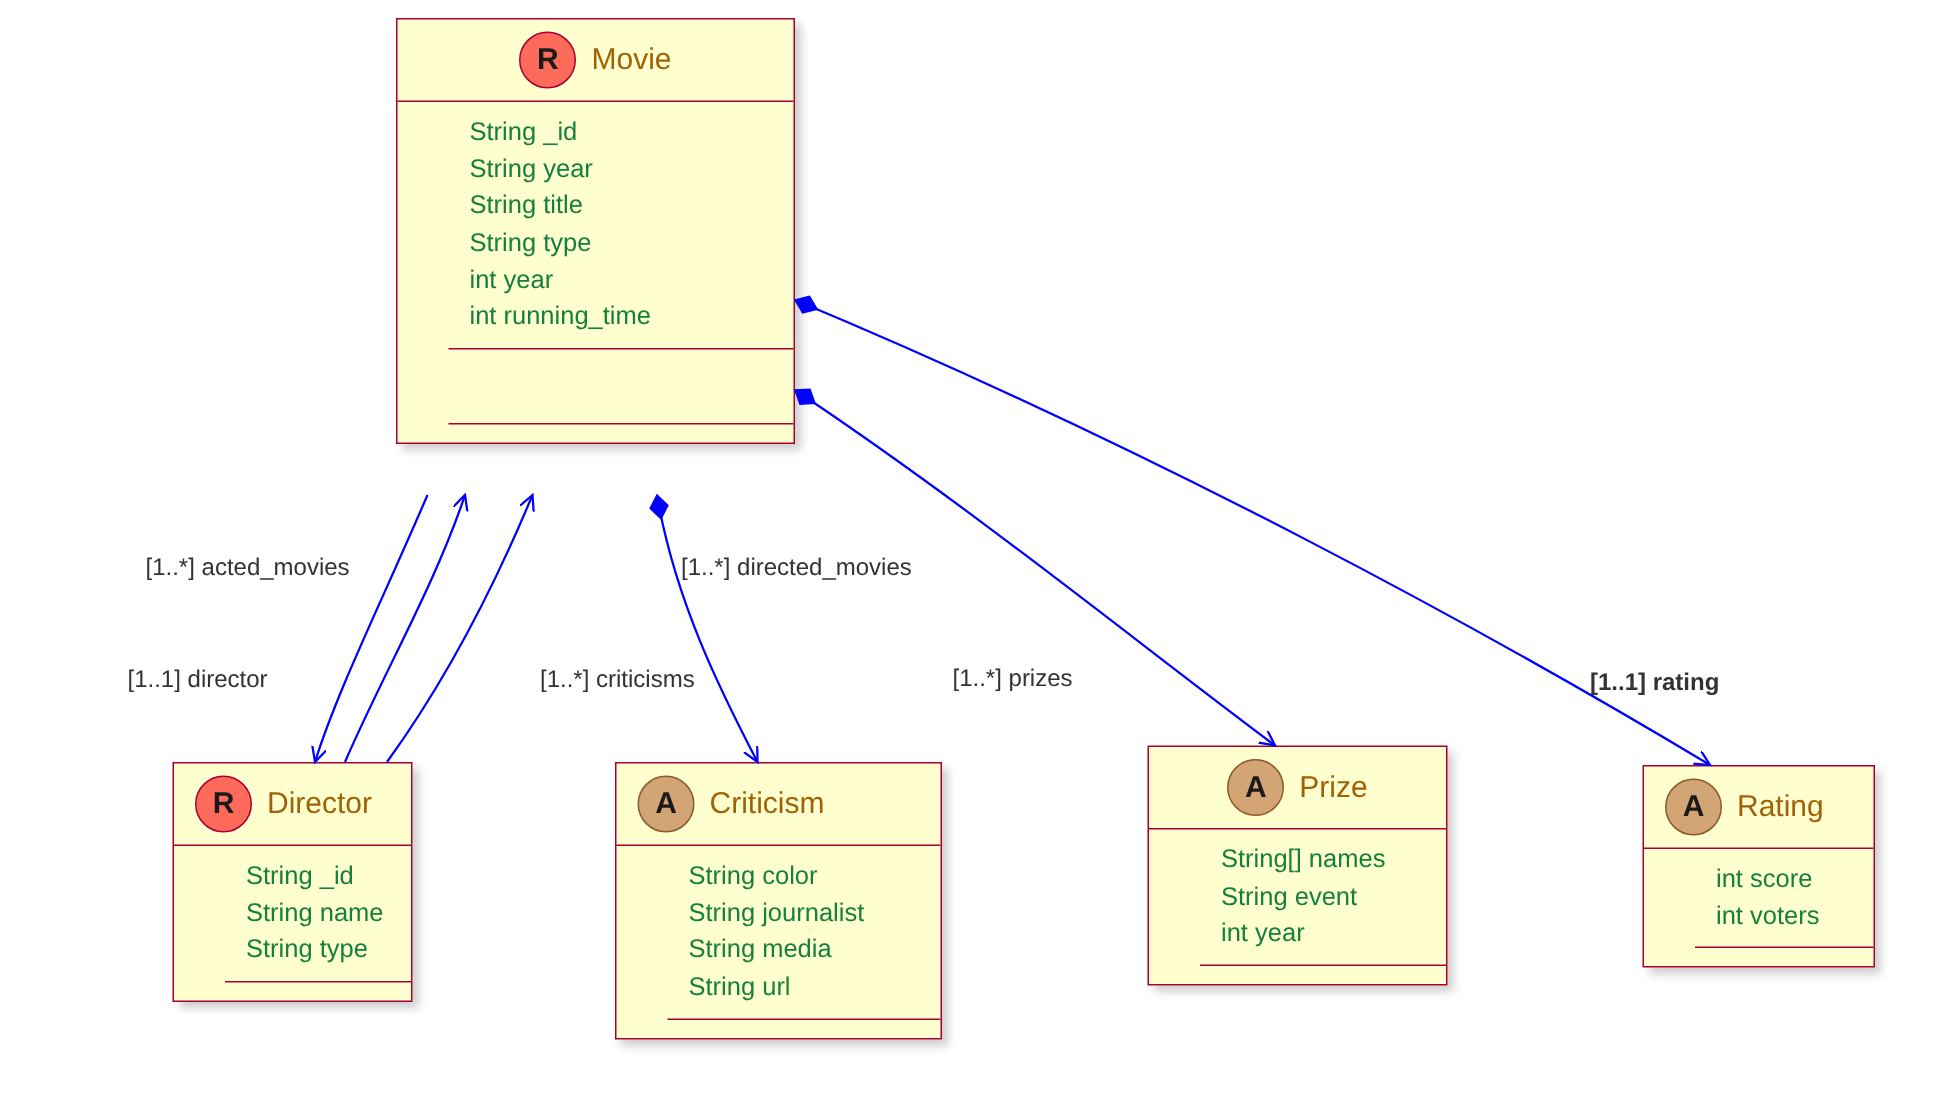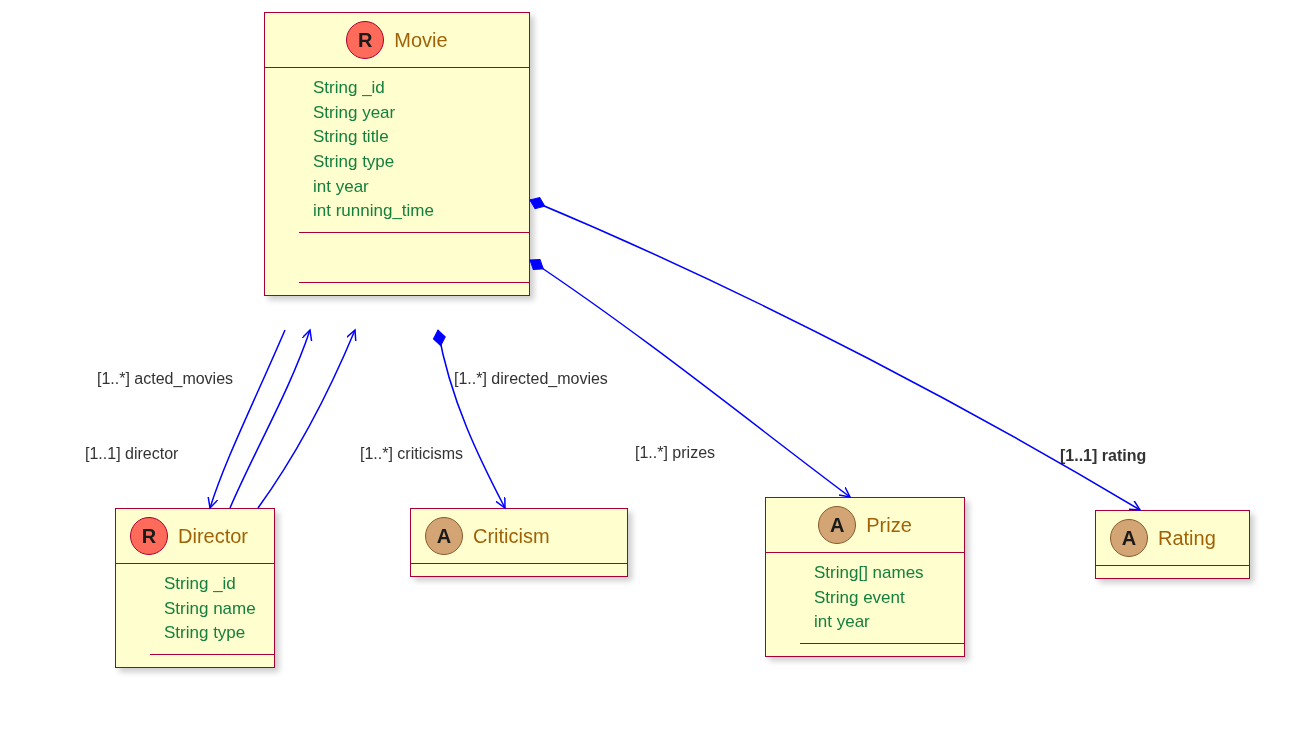--- a/index.html
+++ b/index.html
@@ -108,20 +108,26 @@
   <div class="uml-footer"></div>
 </div>
 
 <div class="uml-class" style="left:410px; top:508px; width:218px;">
   <div class="uml-header">
     <span class="badge badge-a">
         <span>A</span>
       </span>
     <span class="class-name">Criticism</span>
   </div>
+  <div class="uml-body">
+    <div>String color</div>
+    <div>String journalist</div>
+    <div>String media</div>
+    <div>String url</div>
+  </div>
   <div class="uml-footer"></div>
 </div>
 
 <div class="uml-class" style="left:765px; top:497px; width:200px;">
   <div class="uml-header" style="justify-content:center;">
     <span class="badge badge-a">
         <span>A</span>
       </span>
     <span class="class-name">Prize</span>
   </div>
@@ -132,20 +138,24 @@
   </div>
   <div class="uml-footer"></div>
 </div>
 
 <div class="uml-class" style="left:1095px; top:510px; width:155px;">
   <div class="uml-header">
     <span class="badge badge-a">
         <span>A</span>
       </span>
     <span class="class-name">Rating</span>
+  </div>
+  <div class="uml-body">
+    <div>int score</div>
+    <div>int voters</div>
   </div>
   <div class="uml-footer"></div>
 </div>
 
 <div class="rel-label" style="left:97px; top:370px;">[1..*] acted_movies</div>
 <div class="rel-label" style="left:85px; top:445px;">[1..1] director</div>
 <div class="rel-label" style="left:454px; top:370px;">[1..*] directed_movies</div>
 <div class="rel-label" style="left:360px; top:445px;">[1..*] criticisms</div>
 <div class="rel-label" style="left:635px; top:432px;margin-top:12px;">[1..*] prizes</div>
 <div class="rel-label" style="left:1060px; top:447px;font-weight:bold;">[1..1] rating</div>

